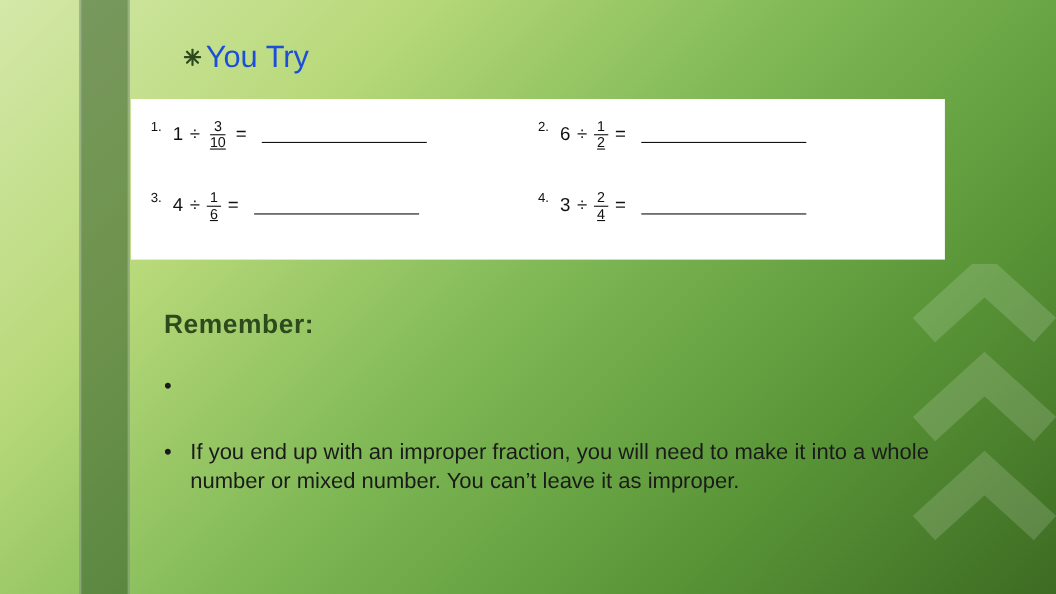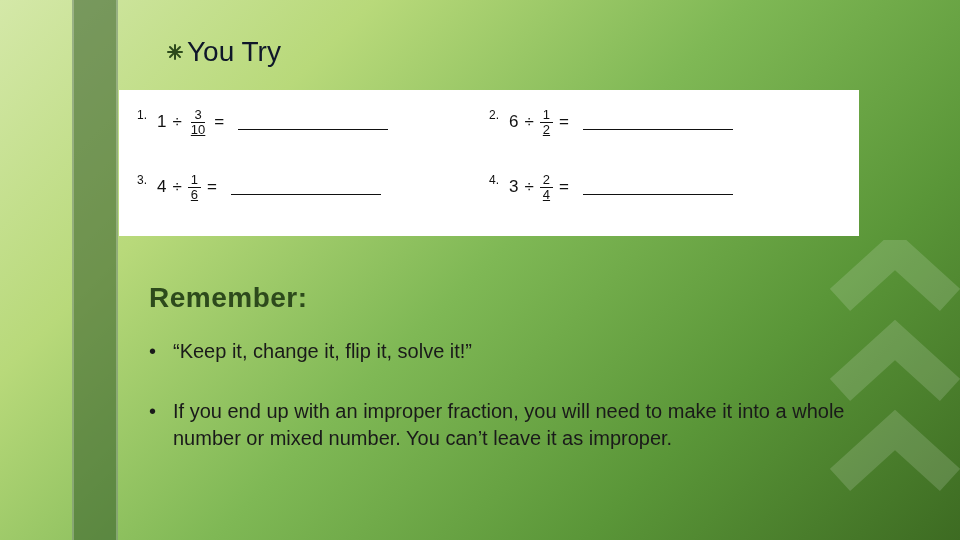--- a/index.html
+++ b/index.html
@@ -27,21 +27,21 @@
     bottom: 20px;
     width: 130px;
     height: 280px;
     opacity: 0.15;
   }
   .title {
     position: absolute;
     left: 167px;
     top: 36px;
     font-size: 28px;
-    color: #0f172a;
+    color: #1d4ed8;
     font-weight: 400;
     display: flex;
     align-items: center;
   }
   .title svg { margin-right: 4px; }
   .problems-panel {
     position: absolute;
     left: 119px;
     top: 90px;
     width: 740px;
@@ -89,21 +89,21 @@
     height: 14px;
     margin-left: 14px;
     transform: translateY(10px);
   }
   .remember {
     position: absolute;
     left: 149px;
     top: 282px;
     color: #2d4a1c;
     font-weight: 700;
-    font-size: 28px;
+    font-size: 24px;
     letter-spacing: 0.5px;
   }
   .bullet {
     position: absolute;
     left: 149px;
     width: 720px;
     color: #1a1a1a;
     font-size: 20px;
     display: flex;
     line-height: 1.35;
@@ -195,19 +195,18 @@
       </span>
       <span class="blank"></span>
     </div>
   </div>
 </div>
 
 <div class="remember">Remember:</div>
 
 <div class="bullet b1">
   <span class="dot">•</span>
-  <span>“Keep it, change it, flip it, solve it!”</span>
 </div>
 
 <div class="bullet b2">
   <span class="dot">•</span>
   <span>If you end up with an improper fraction, you will need to make it into a whole number or mixed number. You can’t leave it as improper.</span>
 </div>
 
 </body></html>

